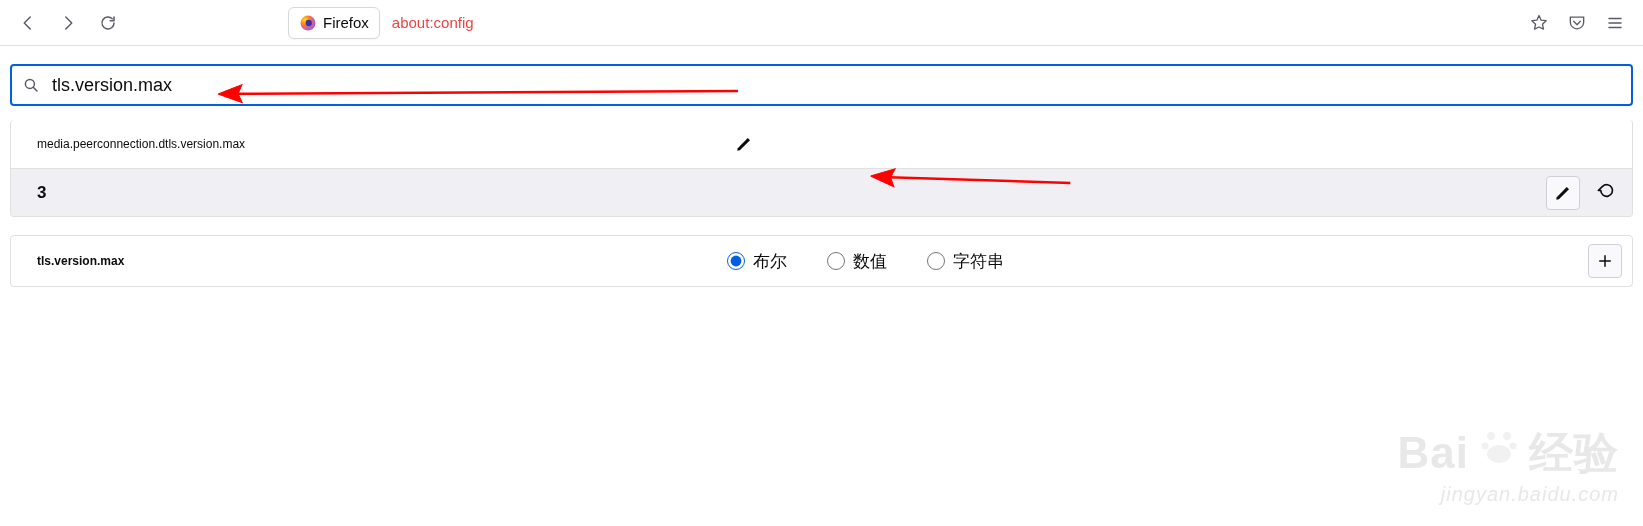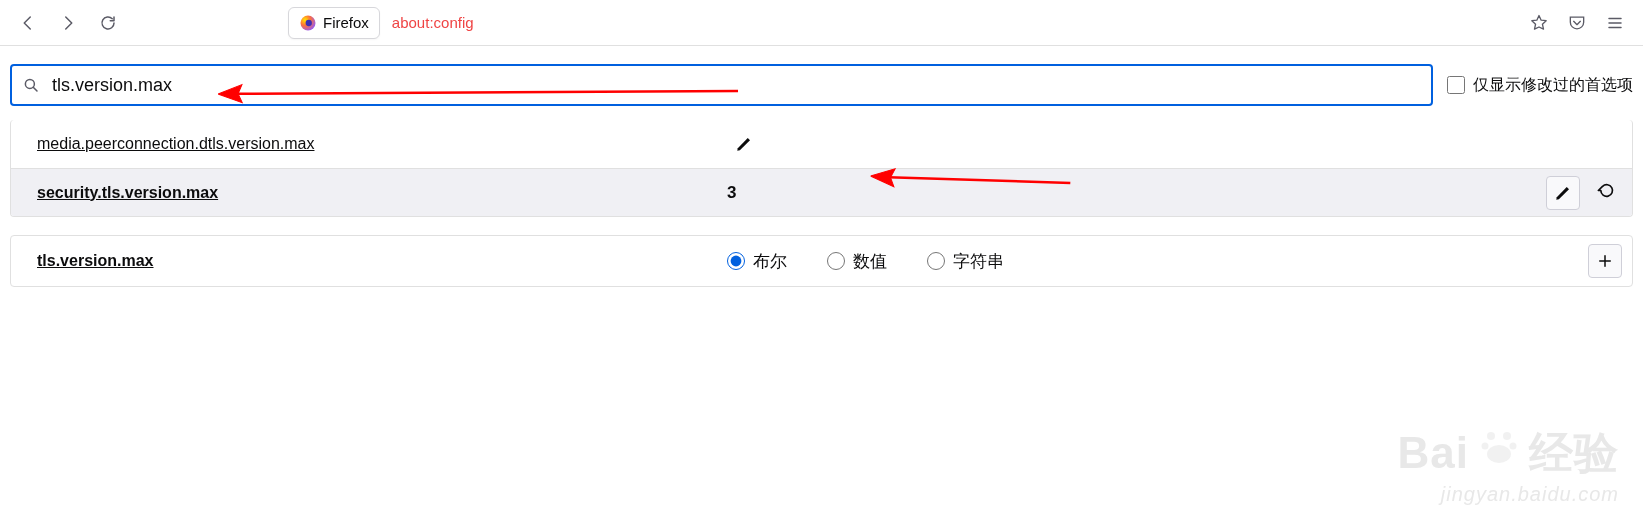--- a/index.html
+++ b/index.html
@@ -21,21 +21,21 @@
   .search-input { width: 100%; height: 42px; border: 2px solid #0060df; border-radius: 4px; padding: 0 14px 0 40px; font-size: 18px; outline: none; color: #0c0c0d; }
   .search-icon { position: absolute; left: 12px; top: 50%; transform: translateY(-50%); width: 18px; height: 18px; color: #5b5b66; }
   .only-modified { display: flex; align-items: center; gap: 8px; font-size: 16px; white-space: nowrap; color: #0c0c0d; }
   .only-modified input { width: 18px; height: 18px; }
 
   
   .pref-table { border: 1px solid #e0e0e0; border-top: none; margin: 0 10px; border-radius: 4px; overflow: hidden; }
   .pref-row { display: flex; align-items: center; height: 48px; padding: 0 10px 0 26px; border-top: 1px solid #e0e0e0; }
   .pref-row:first-child { border-top: none; }
   .pref-row.modified { font-weight: 700; background: #f0f0f4; }
-  .pref-name { width: 690px; font-size: 16px; text-decoration: underline; }
+  .pref-name { width: 690px; font-size: 12px; }
   .pref-value { flex: 1; font-size: 17px; position: relative; }
   .pref-actions { display: flex; gap: 8px; }
   .icon-btn { width: 34px; height: 34px; border: 1px solid #cfcfd8; border-radius: 4px; background: #f9f9fb; display: flex; align-items: center; justify-content: center; color: #0c0c0d; }
   .icon-btn.plain { border: none; background: transparent; }
 
   
   .newpref-table { border: 1px solid #e0e0e0; margin: 18px 10px 0 10px; border-radius: 4px; }
   .newpref-row { display: flex; align-items: center; height: 50px; padding: 0 10px 0 26px; }
   .newpref-row .pref-name { font-weight: 700; }
   .type-radios { display: flex; gap: 40px; flex: 1; font-size: 17px; }
@@ -117,39 +117,34 @@
 </div>
 
 <div class="search-row">
   <div class="search-wrap">
     <svg class="search-icon" viewBox="0 0 24 24">
         <circle cx="10.5" cy="10.5" r="6" stroke="currentColor" stroke-width="2" fill="none"></circle>
         <path d="M20 20l-5-5" stroke="currentColor" stroke-width="2" stroke-linecap="round"></path>
       </svg>
     <input class="search-input" type="text" value="tls.version.max" style="">
   </div>
-  <label class="only-modified">
-    <input type="checkbox" style="">
-    <span>仅显示修改过的首选项</span>
-  </label>
 </div>
 
 <div class="pref-table">
   <div class="pref-row">
     <div class="pref-name">media.peerconnection.dtls.version.max</div>
     <div class="pref-actions">
       <div class="icon-btn plain">
         <svg width="18" height="18" viewBox="0 0 24 24">
             <path d="M3 21l3.5-.7L20 7l-3-3L3.7 17.5 3 21z" fill="currentColor"></path>
           </svg>
       </div>
     </div>
   </div>
   <div class="pref-row modified">
-    <div class="pref-name">security.tls.version.max</div>
     <div class="pref-value">3</div>
     <div class="pref-actions">
       <div class="icon-btn">
         <svg width="18" height="18" viewBox="0 0 24 24">
             <path d="M3 21l3.5-.7L20 7l-3-3L3.7 17.5 3 21z" fill="currentColor"></path>
           </svg>
       </div>
       <div class="icon-btn plain">
         <svg width="20" height="20" viewBox="0 0 24 24">
             <path d="M9 4L4 9h3a7 7 0 1 0 2.1-5" stroke="currentColor" stroke-width="2" fill="none" stroke-linecap="round" stroke-linejoin="round"></path>

